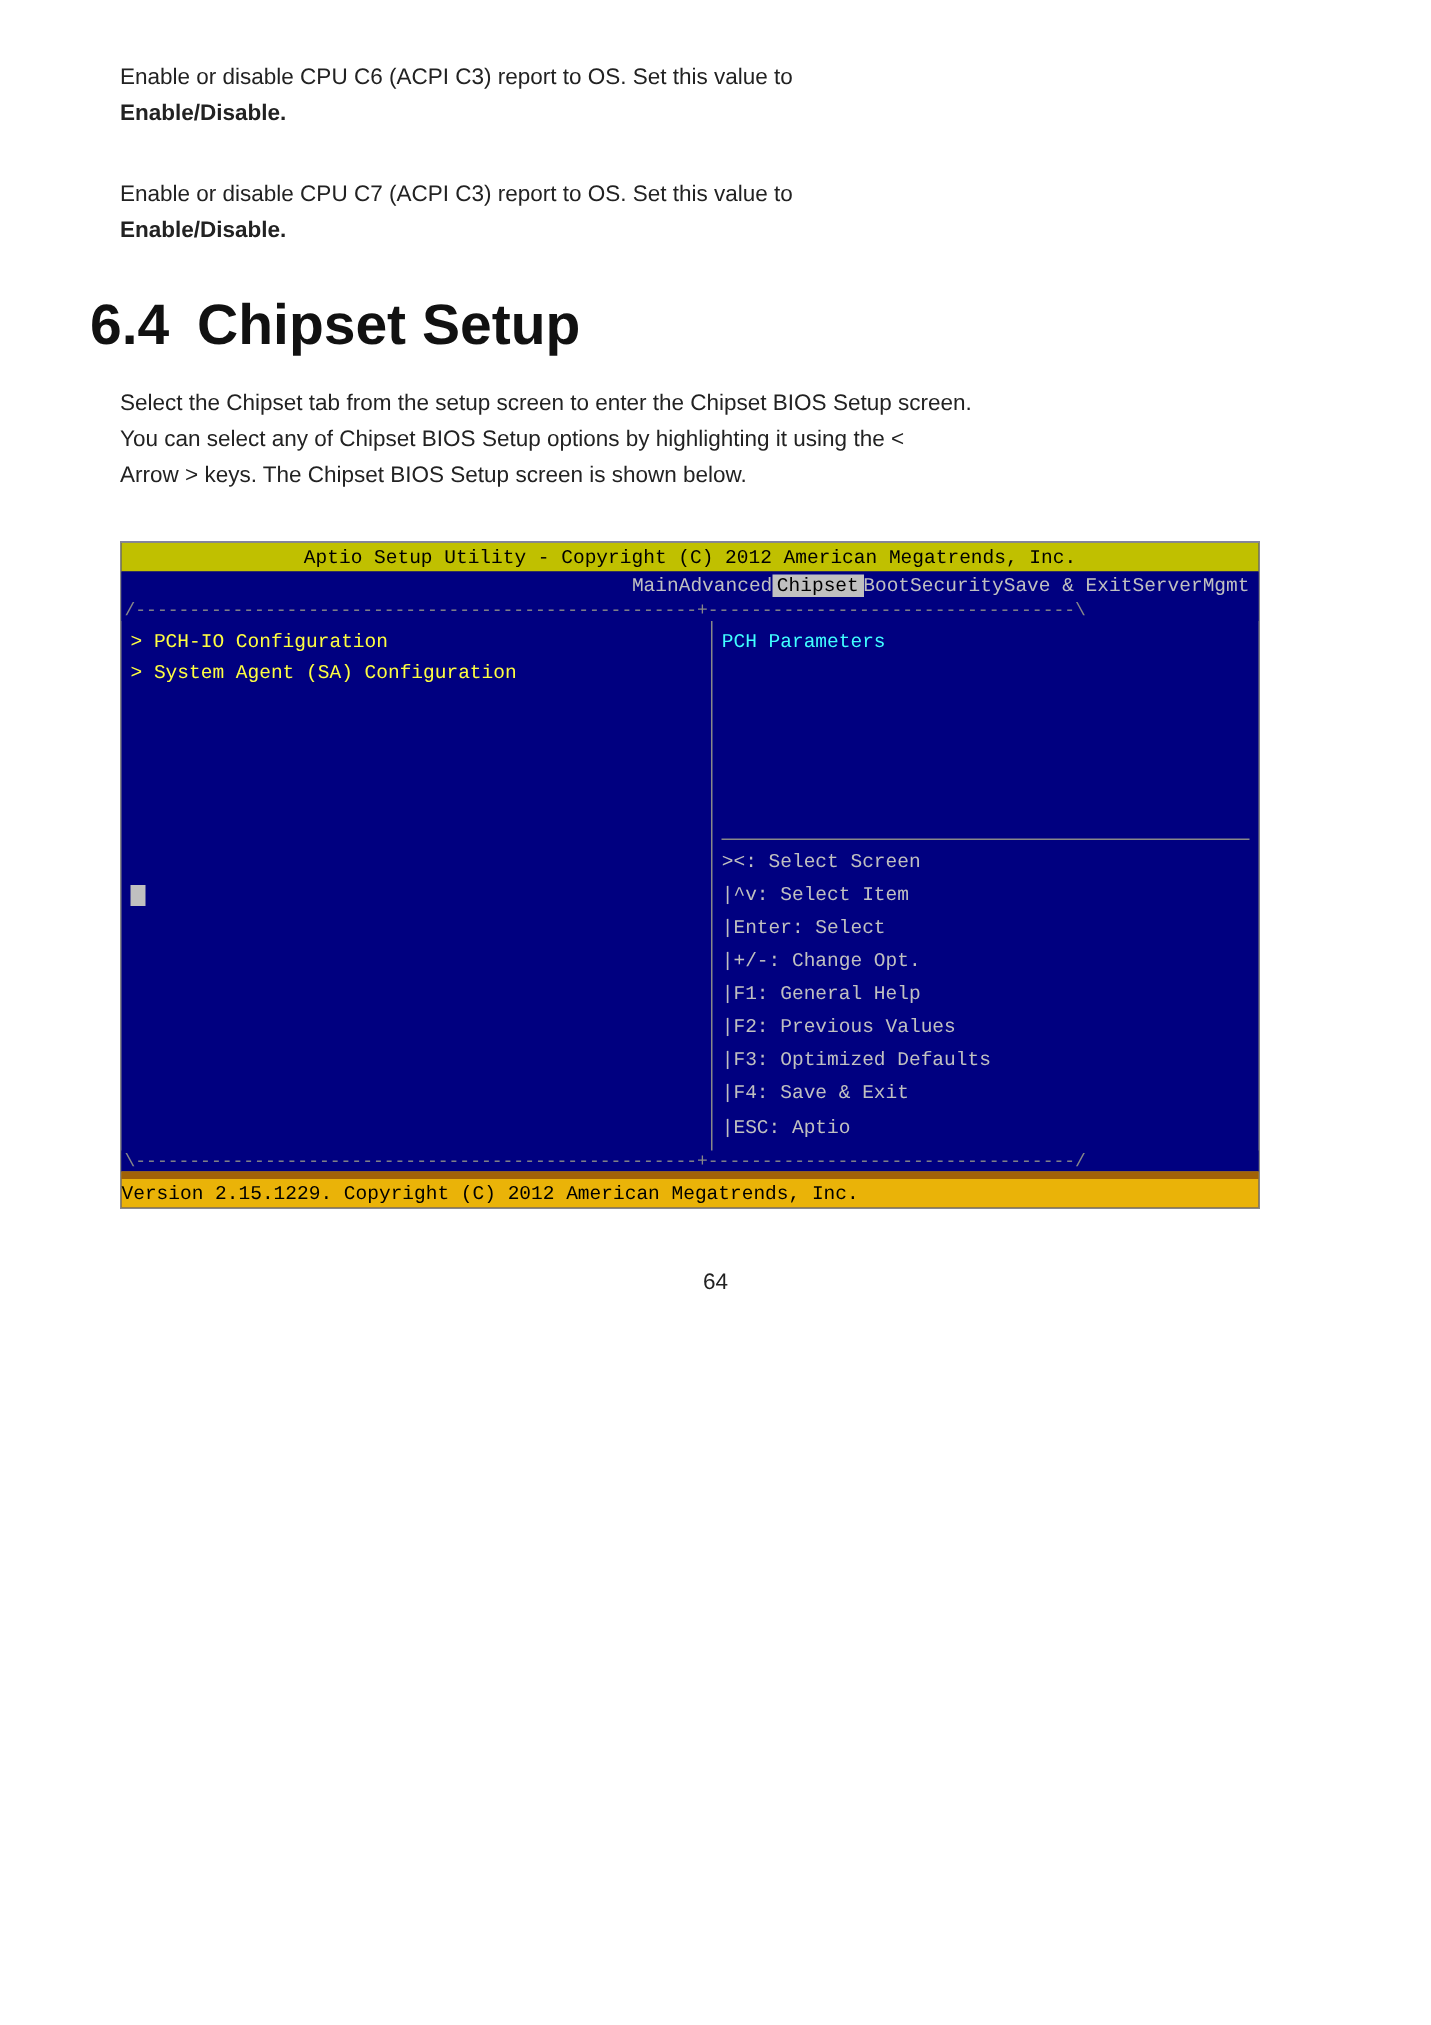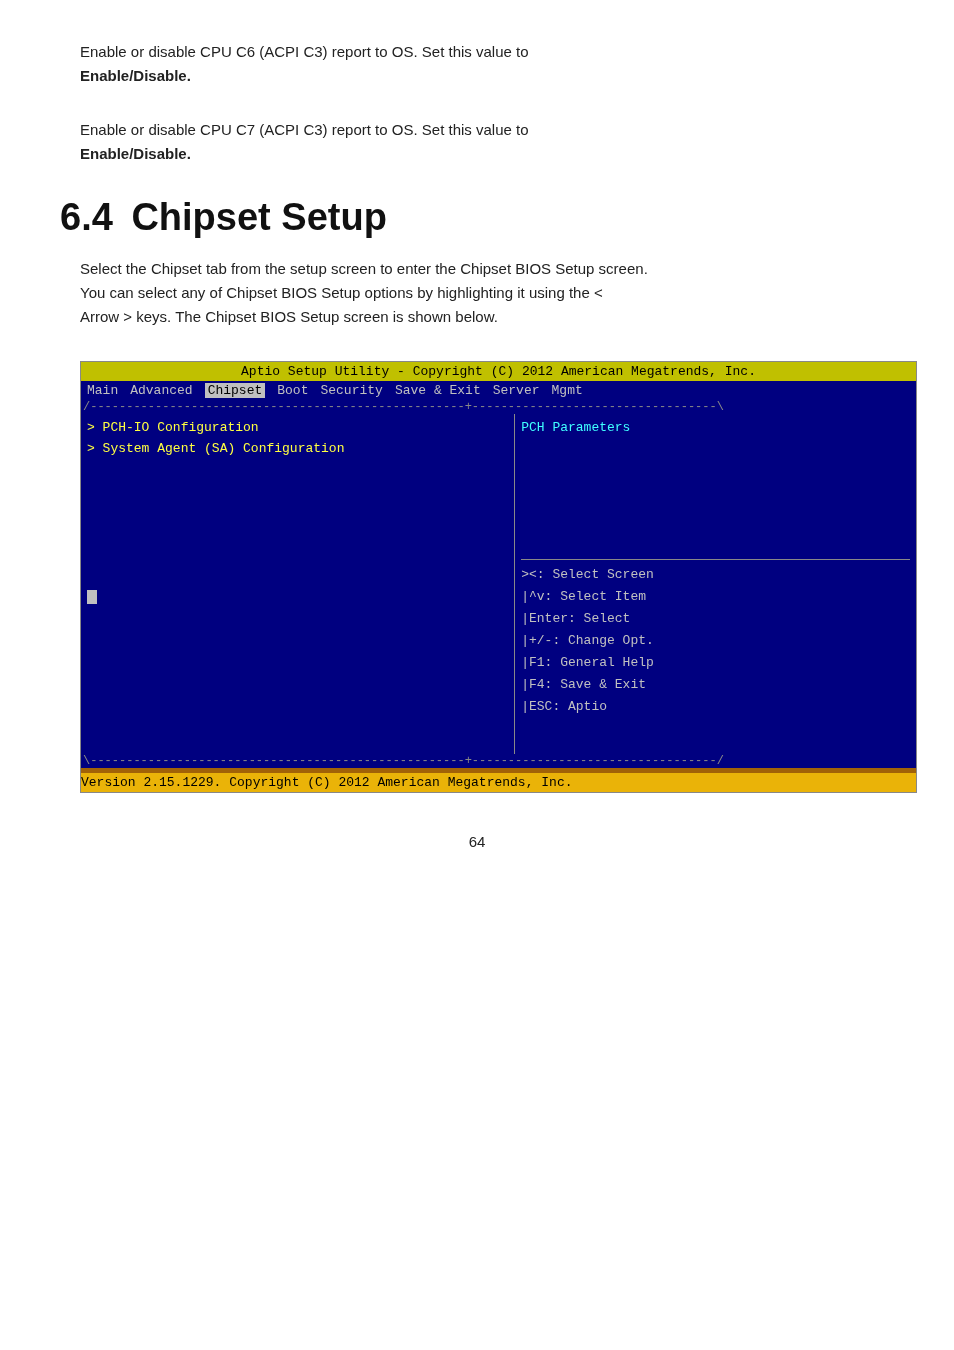--- a/index.html
+++ b/index.html
@@ -42,55 +42,54 @@
 
     
     .bios-container {
       margin-left: 20px;
       margin-top: 10px;
       border: 1px solid #888;
       background: #000080;
       color: #c0c0c0;
       font-family: 'Courier New', Courier, monospace;
       font-size: 13px;
-      width: 837px;
+      width: 760px;
     }
 
     .bios-title-bar {
       background: #c0c000;
       color: #000;
       text-align: center;
       padding: 2px 0;
       font-family: 'Courier New', Courier, monospace;
       font-size: 13px;
     }
 
     .bios-menu-bar {
       background: #000080;
       color: #c0c0c0;
       padding: 2px 6px;
       font-family: 'Courier New', Courier, monospace;
       font-size: 13px;
       display: flex;
-      gap: 12px;
       align-items: center;
+      justify-content: flex-end;
     }
     .bios-menu-bar .menu-item {
       cursor: pointer;
     }
     .bios-menu-bar .menu-item.active {
       background: #c0c0c0;
       color: #000;
       padding: 0 3px;
     }
 
     .bios-body {
       display: flex;
       width: 100%;
-      justify-content: flex-end;
     }
 
     .bios-left {
       flex: 0 0 52%;
       border-right: 1px solid #888;
       padding: 4px 6px;
       min-height: 340px;
       position: relative;
     }
 
@@ -215,20 +214,22 @@
 
       <div style="height:110px;"></div>
 
       <div class="bios-right-divider"></div>
 
       <div class="bios-help-text">&gt;&lt;: Select Screen</div>
       <div class="bios-help-text">|^v: Select Item</div>
       <div class="bios-help-text">|Enter: Select</div>
       <div class="bios-help-text">|+/-: Change Opt.</div>
       <div class="bios-help-text">|F1: General Help</div>
+      <div class="bios-help-text">|F2: Previous Values</div>
+      <div class="bios-help-text">|F3: Optimized Defaults</div>
       <div class="bios-help-text">|F4: Save &amp; Exit</div>
       <div class="bios-help-text">|ESC: Aptio</div>
     </div>
   </div>
 
   <div style="font-family:'Courier New',monospace;font-size:12px;color:#888;padding:0 2px;background:#000080;">
     <span>\----------------------------------------------------+----------------------------------/</span>
   </div>
 
   <div class="bios-footer">Version 2.15.1229. Copyright (C) 2012 American Megatrends, Inc.</div>

